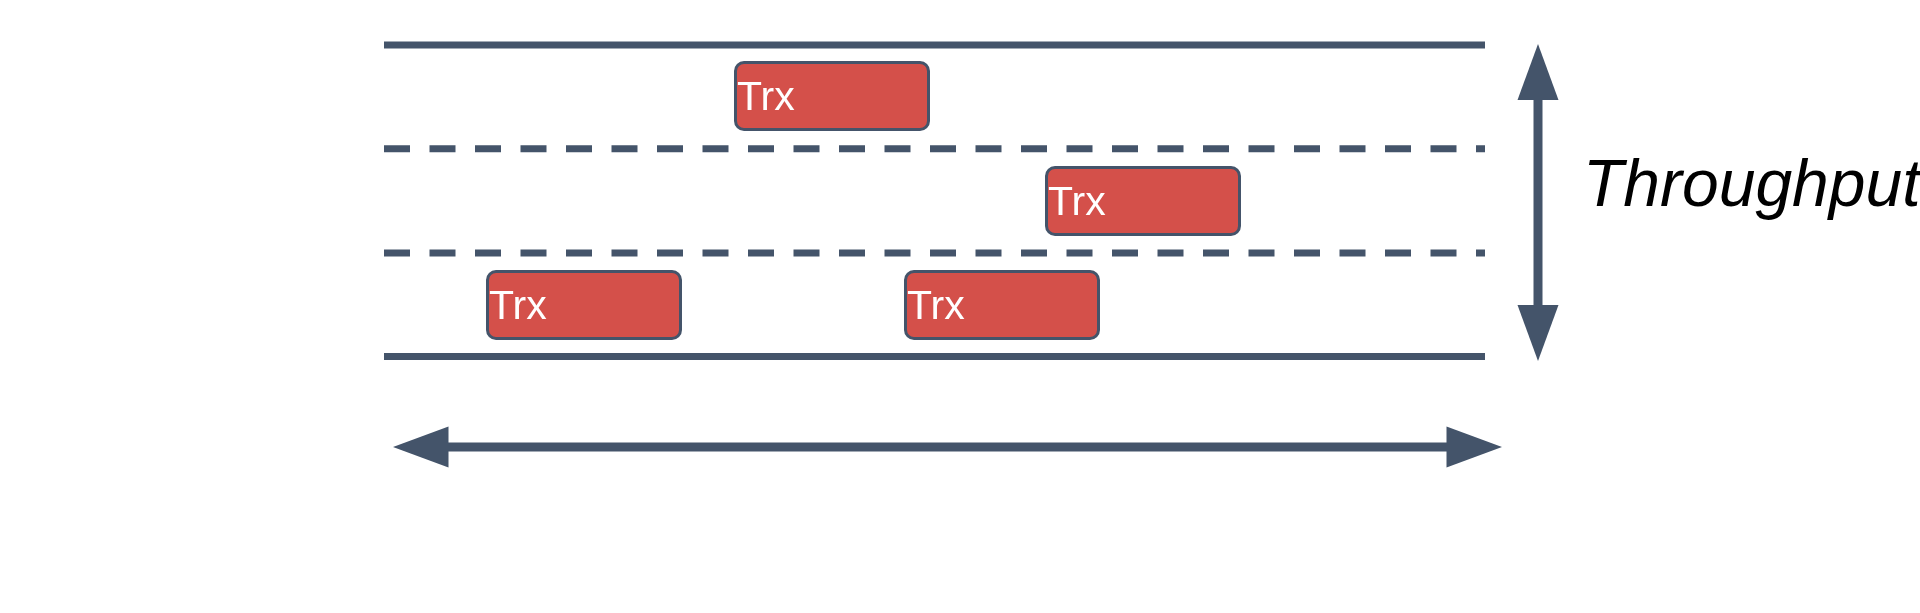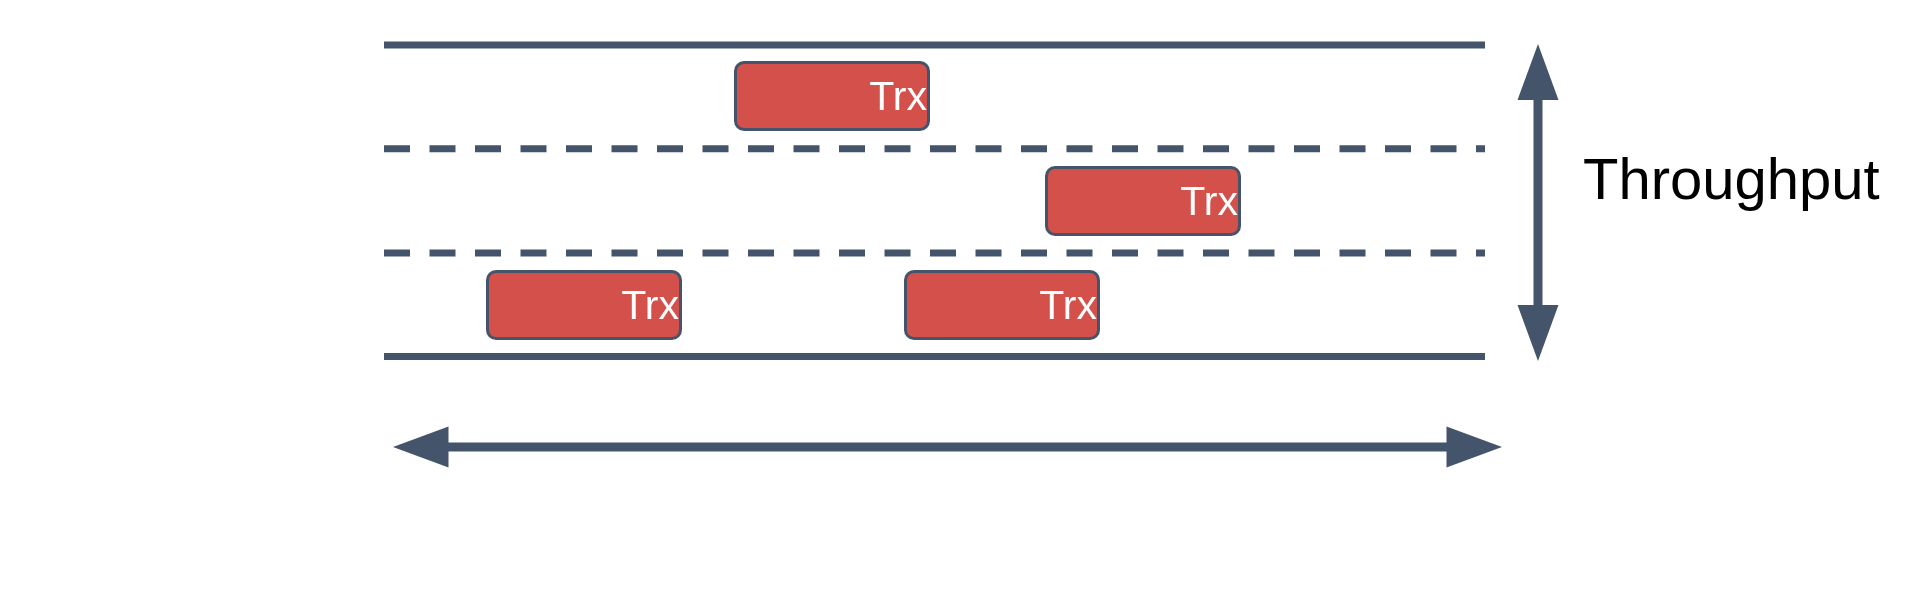--- a/index.html
+++ b/index.html
@@ -33,31 +33,32 @@
   .trx-box {
     position: absolute;
     width: 196px;
     height: 70px;
     box-sizing: border-box;
     background: var(--red, #D4504A);
     border: 3px solid var(--navy, #44546A);
     border-radius: 10px;
     display: flex;
     align-items: center;
-    justify-content: flex-end;
+    justify-content: flex-start;
     color: var(--box-text, #FFFFFF);
     font-size: 41px;
     line-height: 1;
   }
   .axis-label {
     position: absolute;
     color: var(--label-text, #000000);
-    font-size: 58px;
+    font-size: 66px;
     line-height: 1;
     white-space: nowrap;
+    font-style: italic;
   }
   #label-throughput { left: 1583px; top: 150px; }
   #label-time       { left: 740px;  top: 509px; }
   #box-1 { left: 734px;  top: 61px;  }
   #box-2 { left: 1045px; top: 166px; }
   #box-3 { left: 486px;  top: 270px; }
   #box-4 { left: 904px;  top: 270px; }
 </style>
 </head>
 <body>

